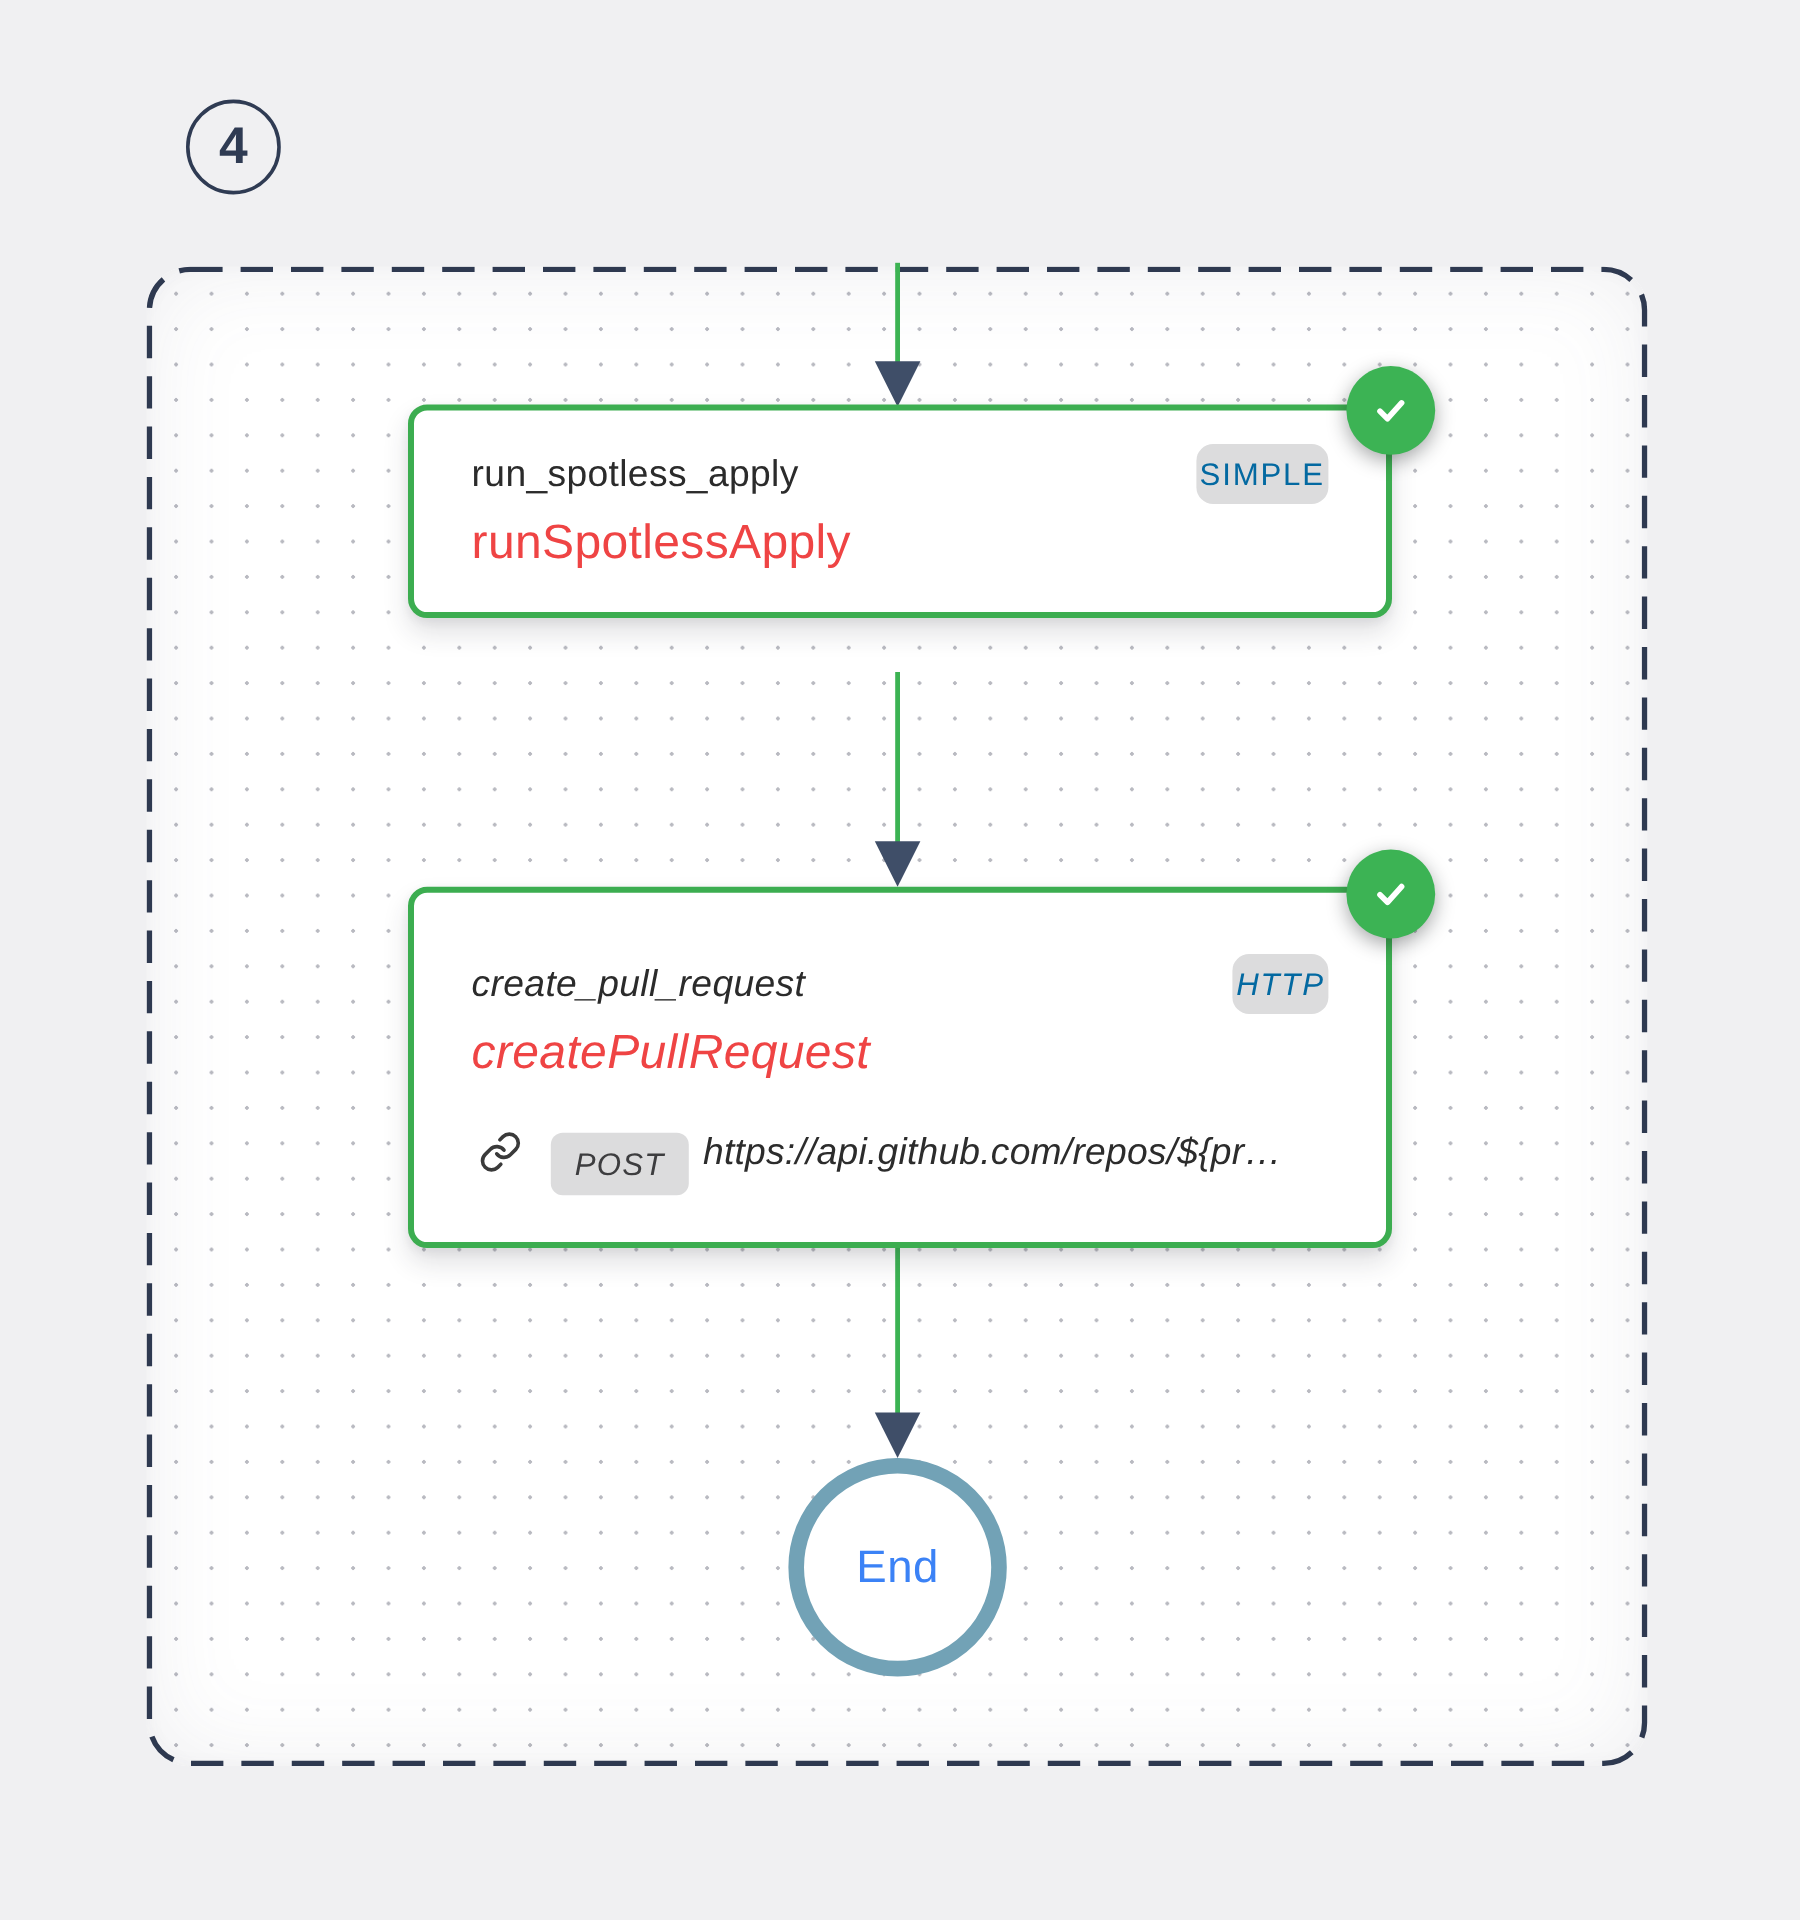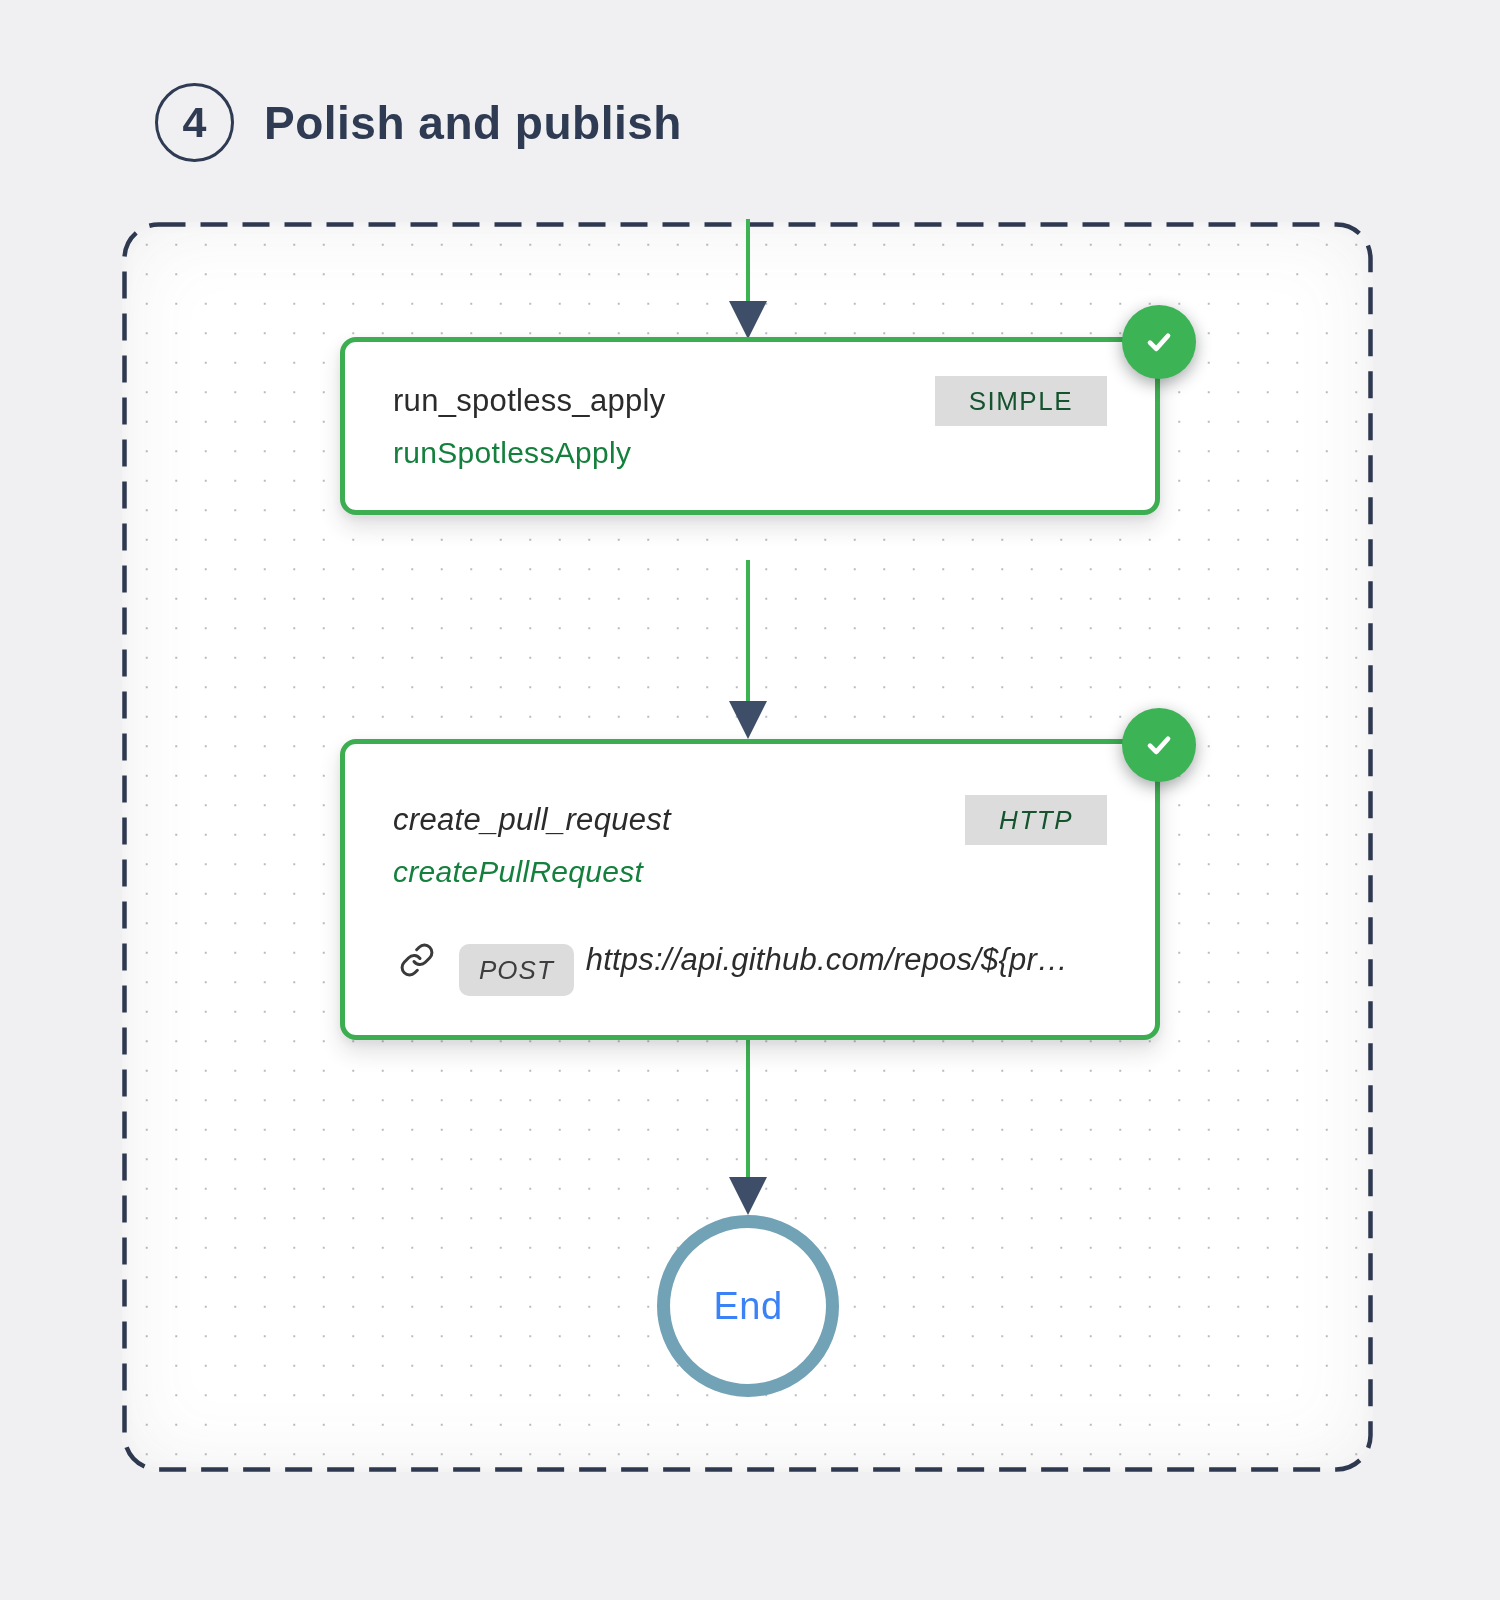--- a/index.html
+++ b/index.html
@@ -52,25 +52,25 @@
     position:absolute; left:340px; width:820px; background:#ffffff;
     border:5px solid #3cad50; border-radius:16px;
     box-shadow: 0 12px 22px rgba(40,45,55,0.14), 0 3px 8px rgba(40,45,55,0.07);
     display:flex; flex-direction:column;
     padding:0 48px;
   }
   .node-1 { top:337px; height:178px; justify-content:center; padding-bottom:10px; }
   .node-2 { top:739px; height:301px; padding-top:48px; padding-bottom:46px;font-style:italic; }
   .node-row { display:flex; align-items:center; justify-content:space-between; height:56px; }
   .node-title { font-size:31px; font-weight:500; color:#2b2b2b; letter-spacing:0.3px; }
-  .node-subtitle { font-size:30px; font-weight:400; color:#15803d; margin-top:7px; letter-spacing:0.3px; }
+  .node-subtitle { font-size:40px; font-weight:400; color:#ef4444; margin-top:7px; letter-spacing:0.3px; }
   .badge {
-    background:#dcdcdd; color:#14532d; border-radius:0;
+    background:#dcdcdd; color:#0369a1; border-radius:14px;
     font-size:26px; font-weight:400; letter-spacing:1.5px;
-    padding:12px 34px; line-height:1;
+    padding:12px 3px; line-height:1;
   }
   .url-row { margin-top:auto; display:flex; align-items:center; height:58px; }
   .link-icon { width:36px; height:36px; flex:0 0 auto; margin-left:6px; }
   .method-badge {
     background:#dcdcdd; color:#3d3d3f; border-radius:10px;
     font-size:26px; letter-spacing:1px; padding:13px 20px; line-height:1;
     margin-left:24px;
     margin-top:20px;
   }
   .url-text {
@@ -97,21 +97,20 @@
 </style>
 </head>
 <body>
 
 <div class="page">
 
   <div class="header">
     <div class="step-circle">
       <span>4</span>
     </div>
-    <div class="page-title">Polish and publish</div>
   </div>
 
   <div class="canvas"></div>
 
   <svg class="canvas-border" width="1251" height="1250" viewBox="0 0 1251 1250">
     <rect x="2.5" y="2.5" width="1246" height="1245" rx="34" ry="34" fill="none" stroke="#2e3950" stroke-width="4.5" stroke-dasharray="27 15"></rect>
   </svg>
 
   <div class="vline vline-1"></div>
   <div class="arrowhead arrow-1"></div>

